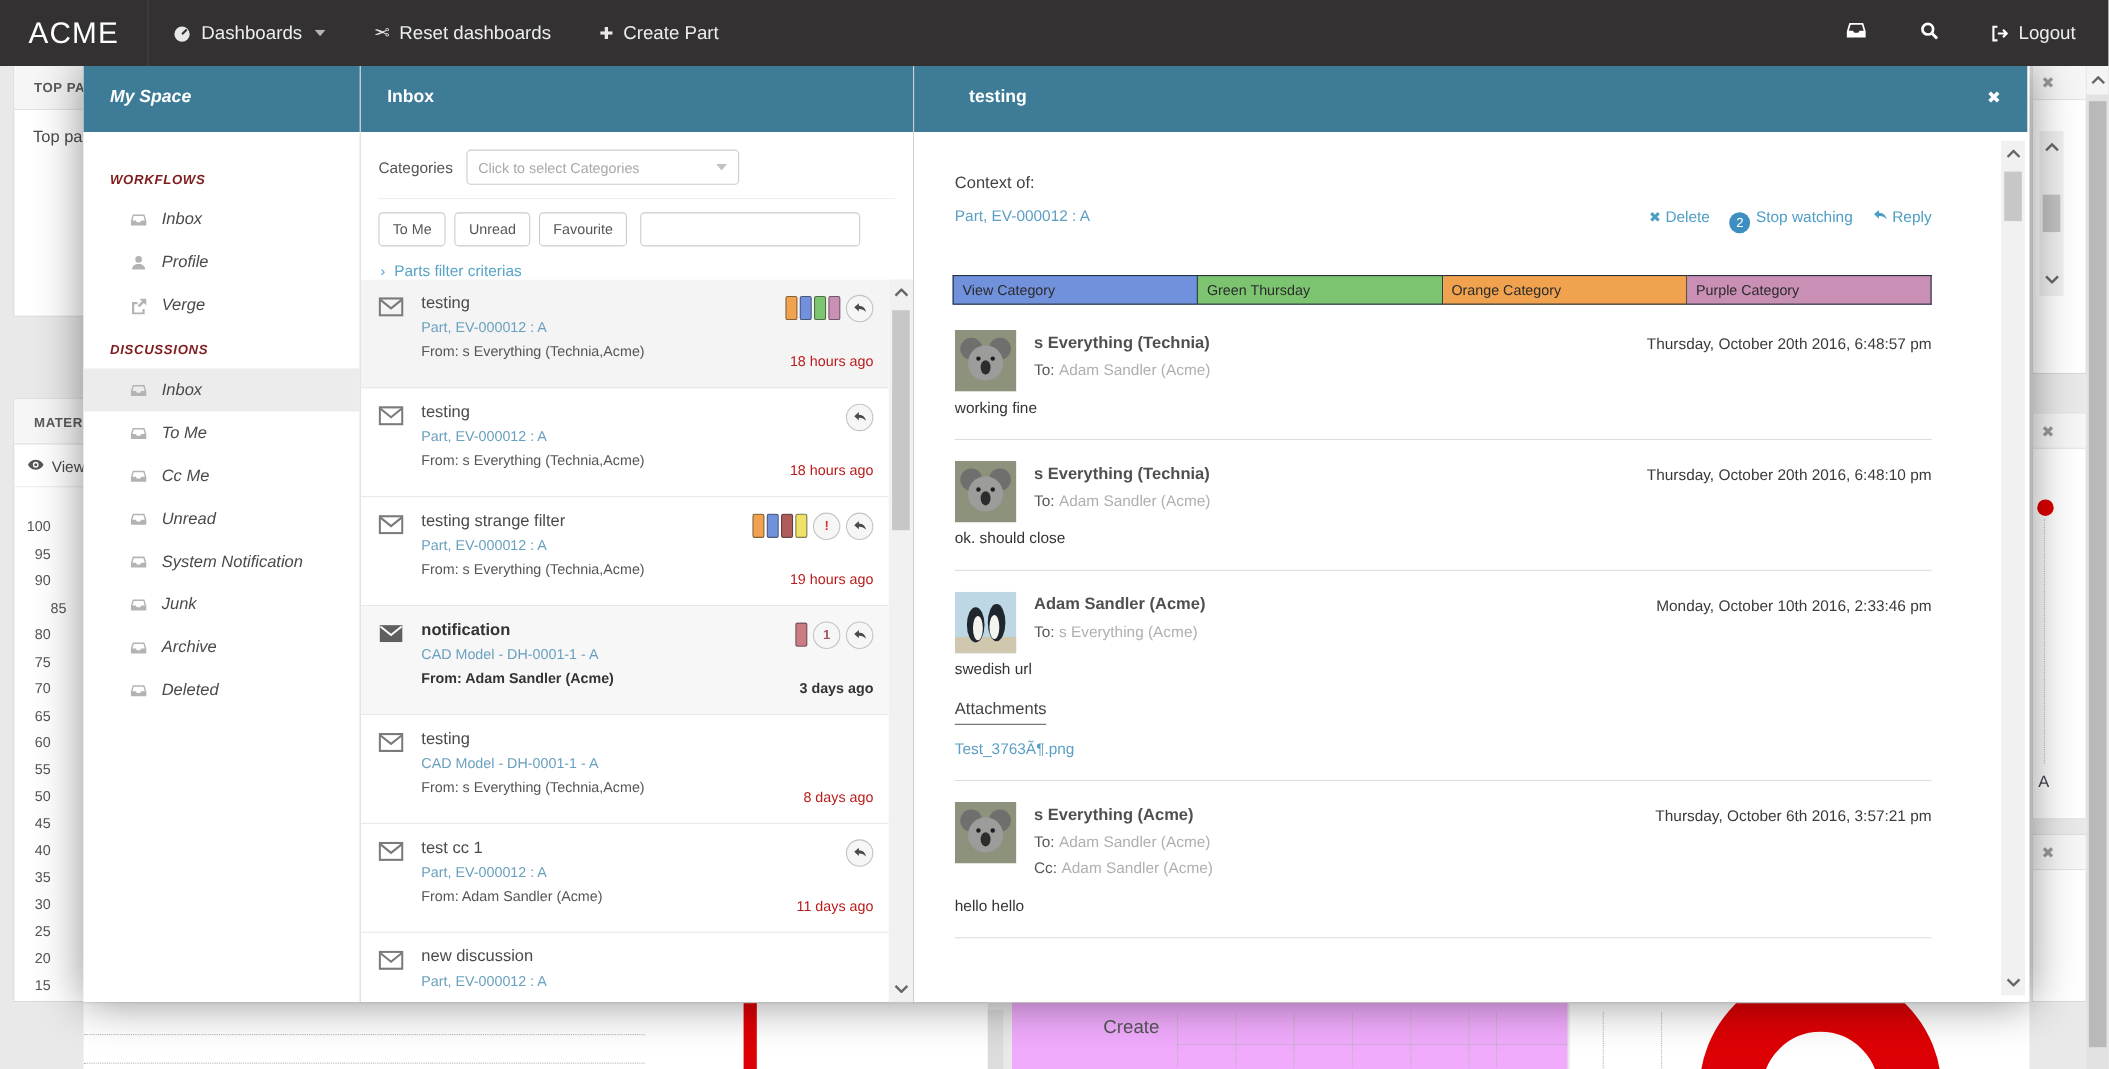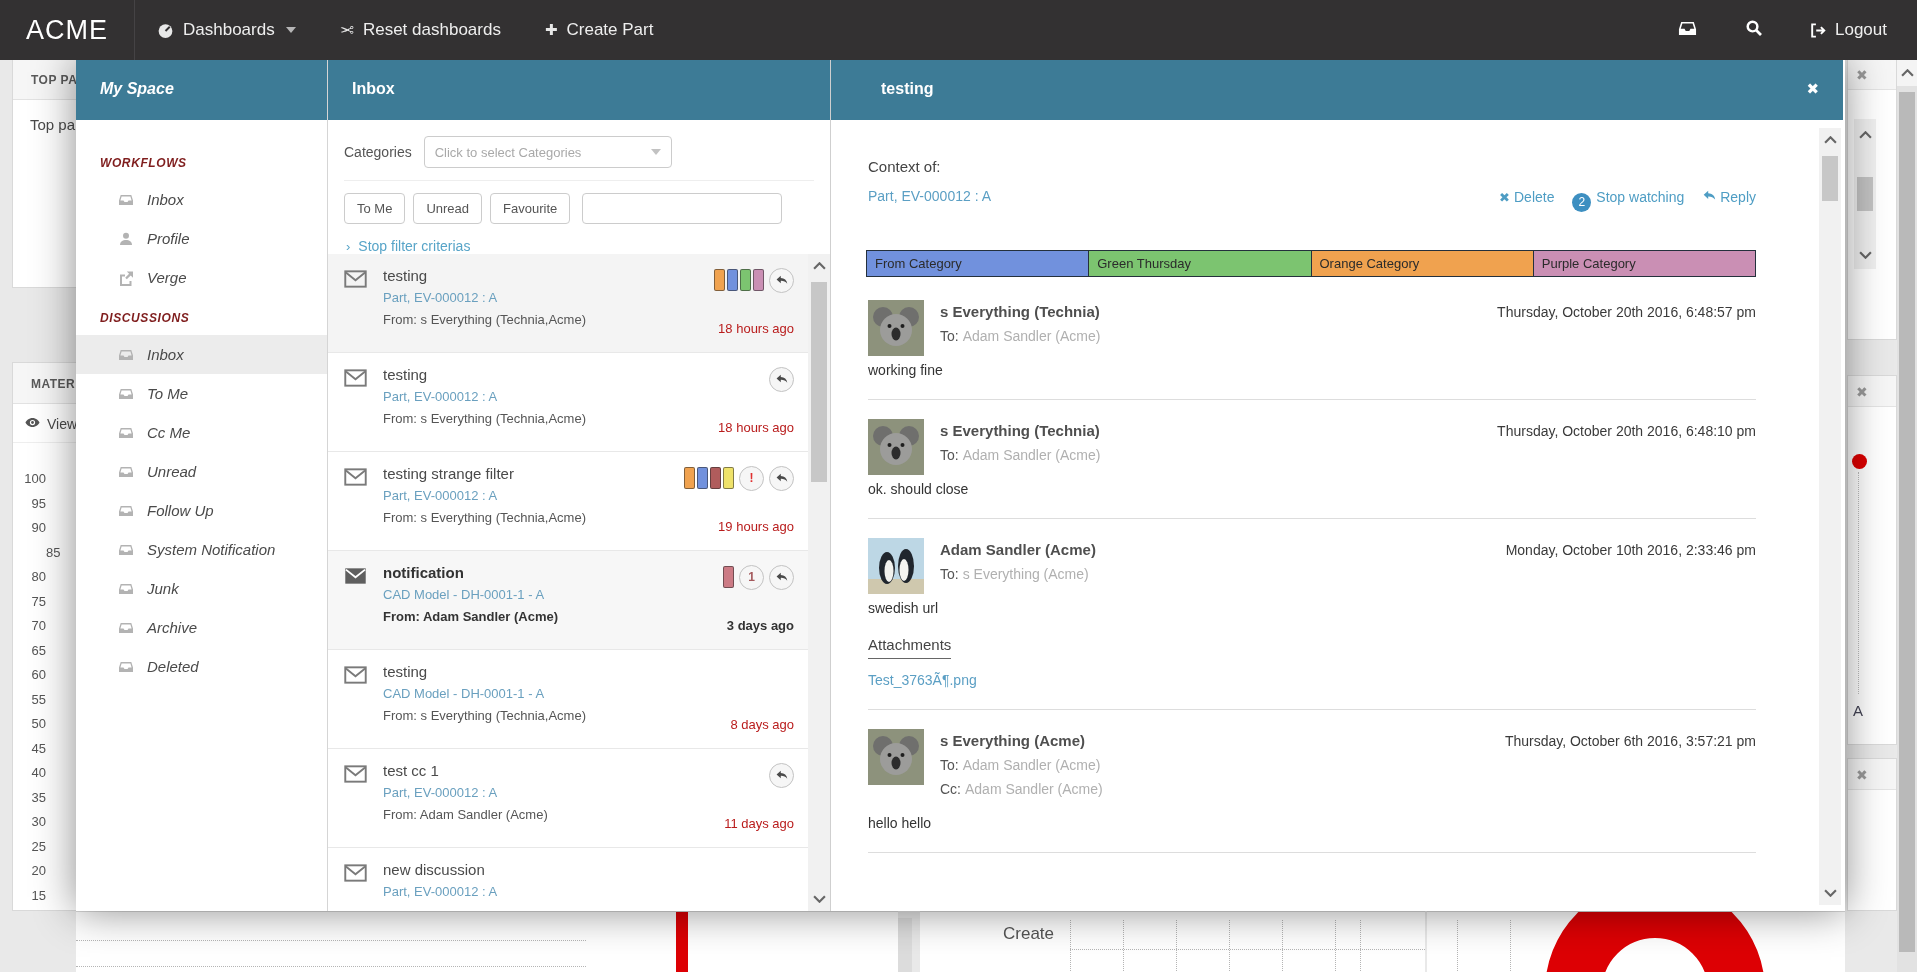--- a/index.html
+++ b/index.html
@@ -45,21 +45,21 @@
   
   .page-scroll{position:absolute;right:0;top:60px;width:20px;height:912px;background:#e2e2e2;}
   .page-scroll .ps-up{height:26px;background:#f4f4f4;display:flex;align-items:center;justify-content:center;}
   .page-scroll .ps-thumb{position:absolute;left:2px;top:32px;width:16px;height:860px;background:#b9b9b9;}
 
   
   .bg-bottom-left{position:absolute;left:76px;top:911px;width:822px;height:61px;background:#fff;border-top:1px solid #ddd;}
   .dot-h{position:absolute;border-top:1px dotted #b5b5b5;}
   .red-bar{position:absolute;left:600px;top:0;width:12px;height:61px;background:#dd0004;}
   .bg-grey-vbar{position:absolute;left:898px;top:918px;width:14px;height:54px;background:#dcdcdc;}
-  .bg-bottom-mid{position:absolute;left:920px;top:911px;width:505px;height:61px;background:#ffffff;border-top:1px solid #ddd;}
+  .bg-bottom-mid{position:absolute;left:920px;top:911px;width:505px;height:61px;background:#f0abfc;border-top:1px solid #ddd;}
   .create-label{position:absolute;left:83px;top:12px;font-size:17px;color:#555;}
   .dot-v{position:absolute;border-left:1px dotted #b5b5b5;top:8px;height:53px;}
   .bg-bottom-right{position:absolute;left:1427px;top:911px;width:418px;height:61px;background:#fff;border-top:1px solid #ddd;overflow:hidden;}
   .donut{position:absolute;left:118px;top:-31px;width:220px;height:220px;border-radius:50%;border:57px solid #dd0004;background:#fff;}
 
   
   .modal{position:absolute;left:76px;top:58px;width:1769px;height:853px;display:flex;
          box-shadow:0 0 40px rgba(0,0,0,.45);z-index:30;background:#fff;}
   .panel{position:relative;height:853px;background:#fff;}
   .panel-header{height:62px;background:#3d7b96;color:#fff;font-size:16px;font-weight:bold;
@@ -353,28 +353,20 @@
               </svg>
             </span>
             <span>Unread</span>
           </div>
           <div class="side-item">
             <span class="si">
               <svg viewBox="0 0 16 16" width="16" height="16" fill="currentColor">
                 <path d="M13.3 3H2.7L1 8.6V13h14V8.6L13.3 3zM13.6 8.5h-3.1l-1 1.6H6.5l-1-1.6H2.4l1.2-4.1h8.8l1.2 4.1z"></path>
               </svg>
             </span>
-            <span>Follow Up</span>
-          </div>
-          <div class="side-item">
-            <span class="si">
-              <svg viewBox="0 0 16 16" width="16" height="16" fill="currentColor">
-                <path d="M13.3 3H2.7L1 8.6V13h14V8.6L13.3 3zM13.6 8.5h-3.1l-1 1.6H6.5l-1-1.6H2.4l1.2-4.1h8.8l1.2 4.1z"></path>
-              </svg>
-            </span>
             <span>System Notification</span>
           </div>
           <div class="side-item">
             <span class="si">
               <svg viewBox="0 0 16 16" width="16" height="16" fill="currentColor">
                 <path d="M13.3 3H2.7L1 8.6V13h14V8.6L13.3 3zM13.6 8.5h-3.1l-1 1.6H6.5l-1-1.6H2.4l1.2-4.1h8.8l1.2 4.1z"></path>
               </svg>
             </span>
             <span>Junk</span>
           </div>
@@ -413,21 +405,21 @@
               </span>
           </div>
         </div>
         <div class="btn-row" id="filter-btn-row">
           <button class="f-btn">To Me</button>
             <button class="f-btn">Unread</button>
             <button class="f-btn">Favourite</button>
             <input class="f-input" type="text" value="" style="">
         </div>
         <div class="more-link">
-          <span class="gt">›</span><span>Stop filter criterias</span>
+          <span class="gt">›</span><span>Parts filter criterias</span>
         </div>
       </div>
       <div class="msg-list" id="msg-list">
           <div class="row selected">
             <span class="env"><svg viewBox="0 0 18 14" width="23" height="18">
                 <rect x="1" y="1" width="16" height="12" fill="none" stroke="#7a7a7a" stroke-width="1.5"></rect>
                 <path d="M1.5 2 9 8l7.5-6" fill="none" stroke="#7a7a7a" stroke-width="1.5"></path>
               </svg></span>
             <div class="row-main">
               <div class="row-title">testing</div>
@@ -599,21 +591,21 @@
         <div class="ctx-label">Context of:</div>
         <div class="ctx-link">Part, EV-000012 : A</div>
         <div class="action-row">
           <span class="act"><span class="x-ic">✖</span><span>Delete</span></span>
           <span class="act"><span class="watch-badge">2</span><span>Stop watching</span></span>
           <span class="act"><span class="rep-ic"><svg viewBox="0 0 16 16" width="15" height="15" fill="#4e9dc4">
                   <path d="M6.6 3 1.8 7.3l4.8 4.3V9c3.1-.1 5.4.8 7.4 3.2-.5-3.9-3.3-6.4-7.4-6.5z"></path>
                 </svg></span><span>Reply</span></span>
         </div>
         <div class="cat-bars" id="cat-bars">
-            <div class="cat-bar" style="background: rgb(113, 145, 221);">From Category</div>
+            <div class="cat-bar" style="background: rgb(113, 145, 221);">View Category</div>
             <div class="cat-bar" style="background: rgb(124, 196, 112);">Green Thursday</div>
             <div class="cat-bar" style="background: rgb(240, 162, 79);">Orange Category</div>
             <div class="cat-bar" style="background: rgb(202, 143, 180);">Purple Category</div>
           </div>
         <div class="thread" id="thread">
             <div class="msg">
               <span class="avatar"><svg viewBox="0 0 56 56" width="56" height="56">
                   <rect width="56" height="56" fill="#8d927c"></rect>
                   <circle cx="15" cy="17" r="10" fill="#6f6f6d"></circle>
                   <circle cx="41" cy="17" r="10" fill="#6f6f6d"></circle>

